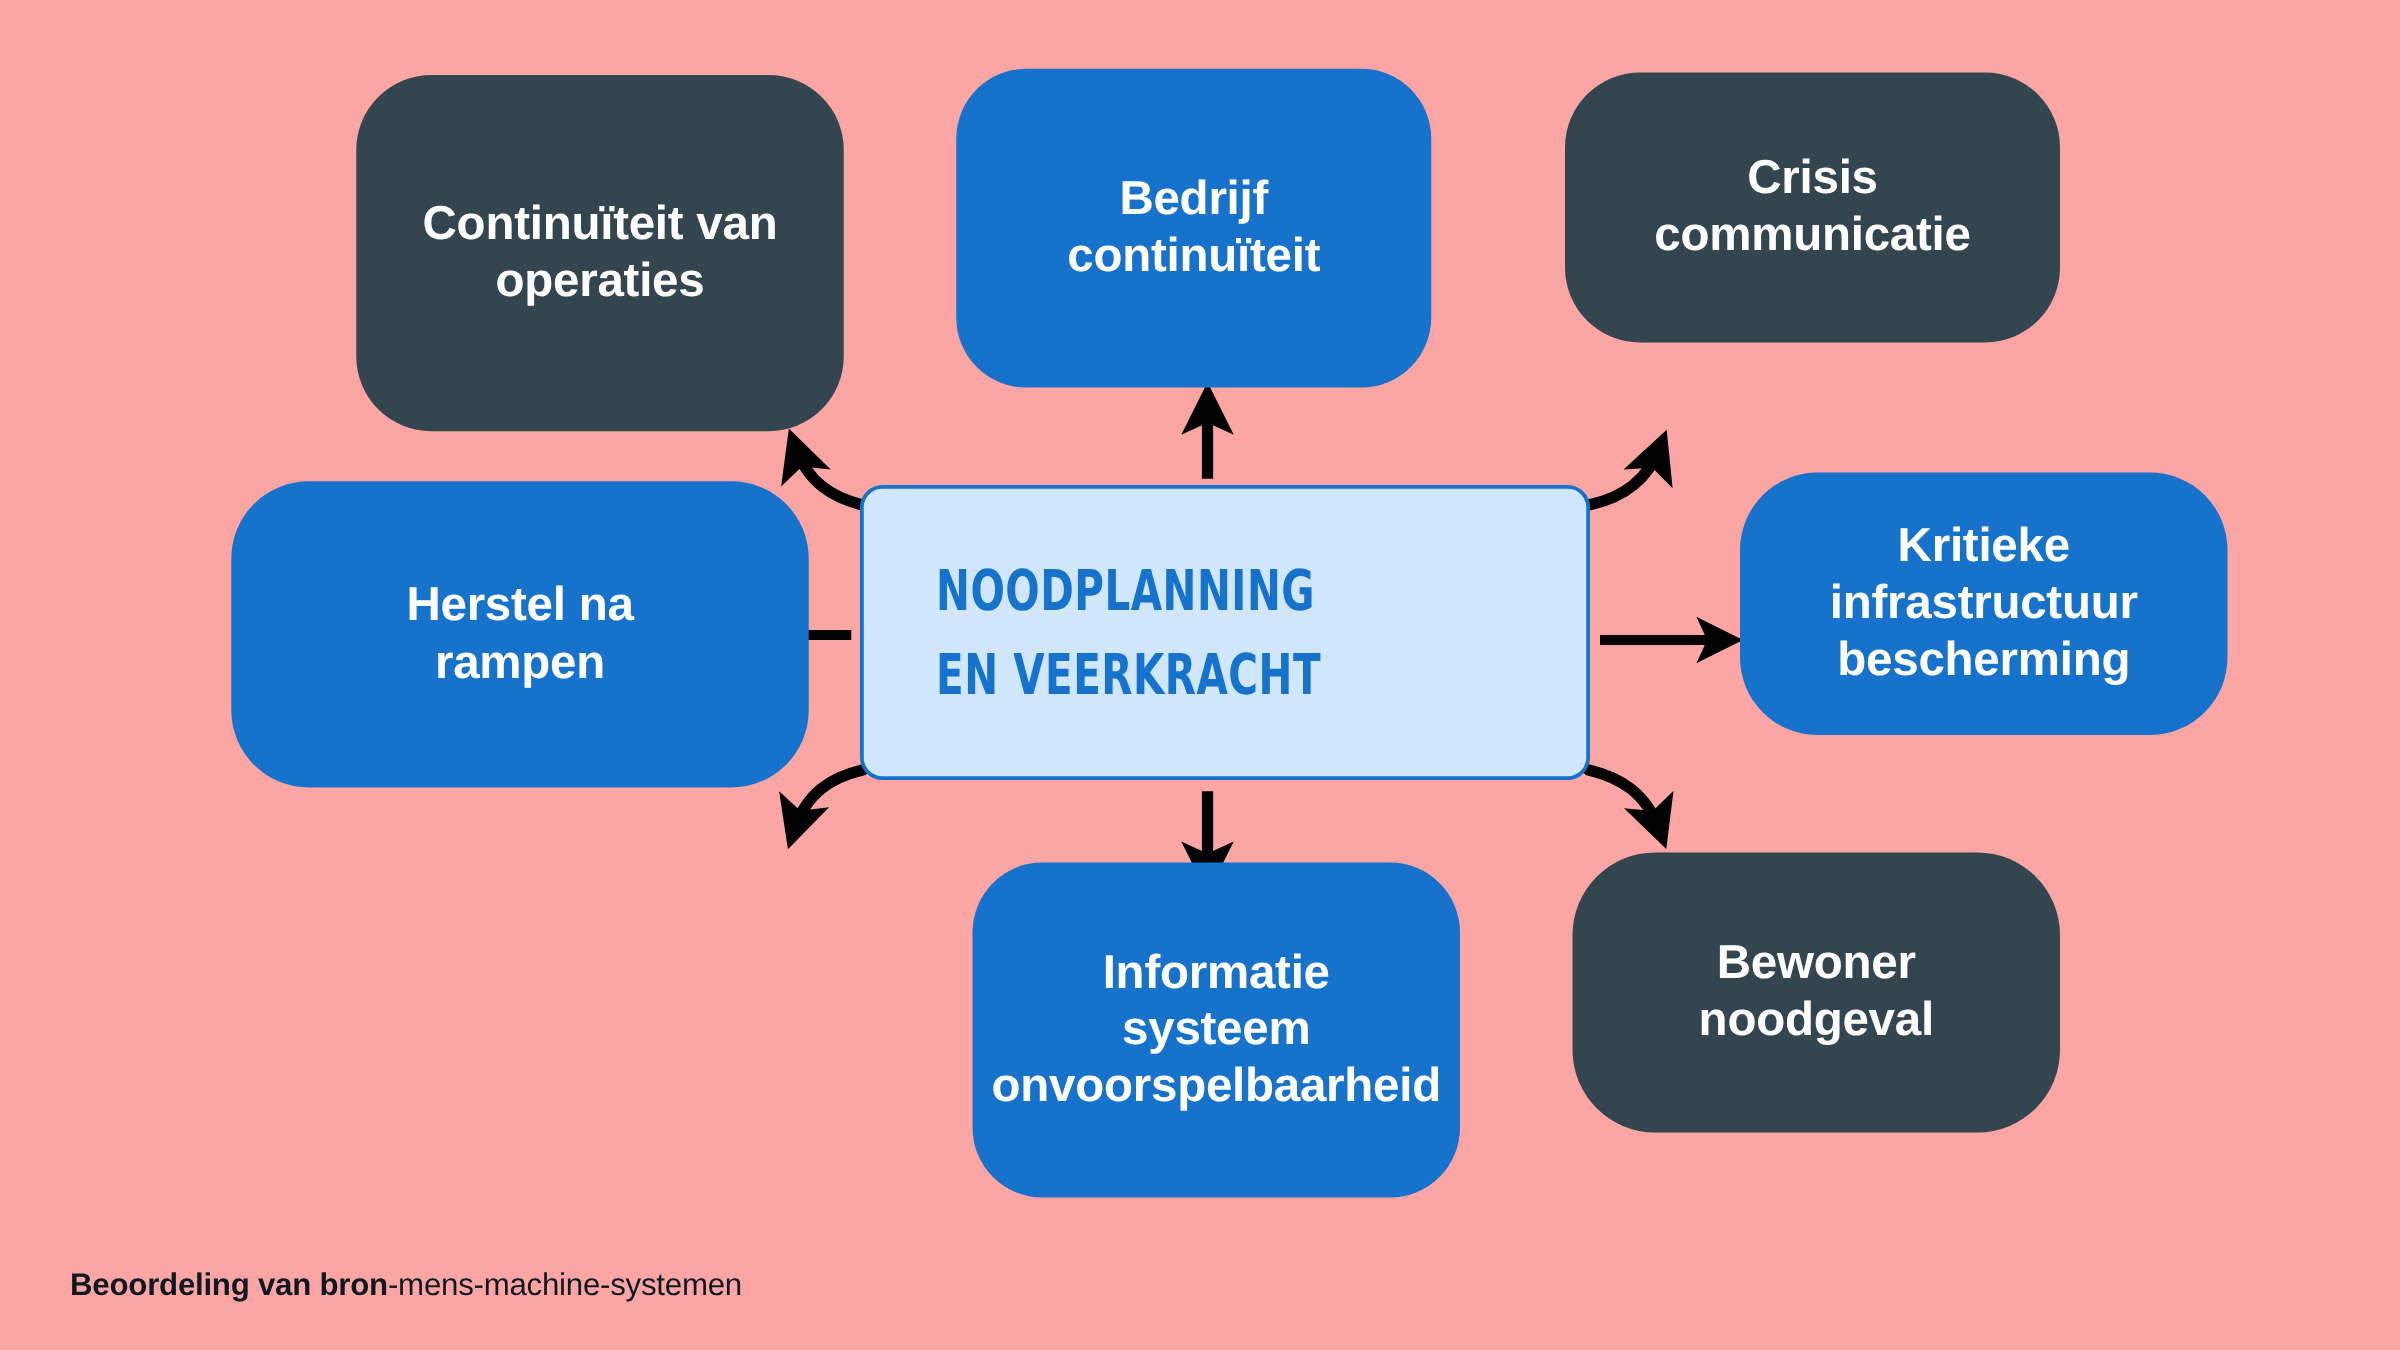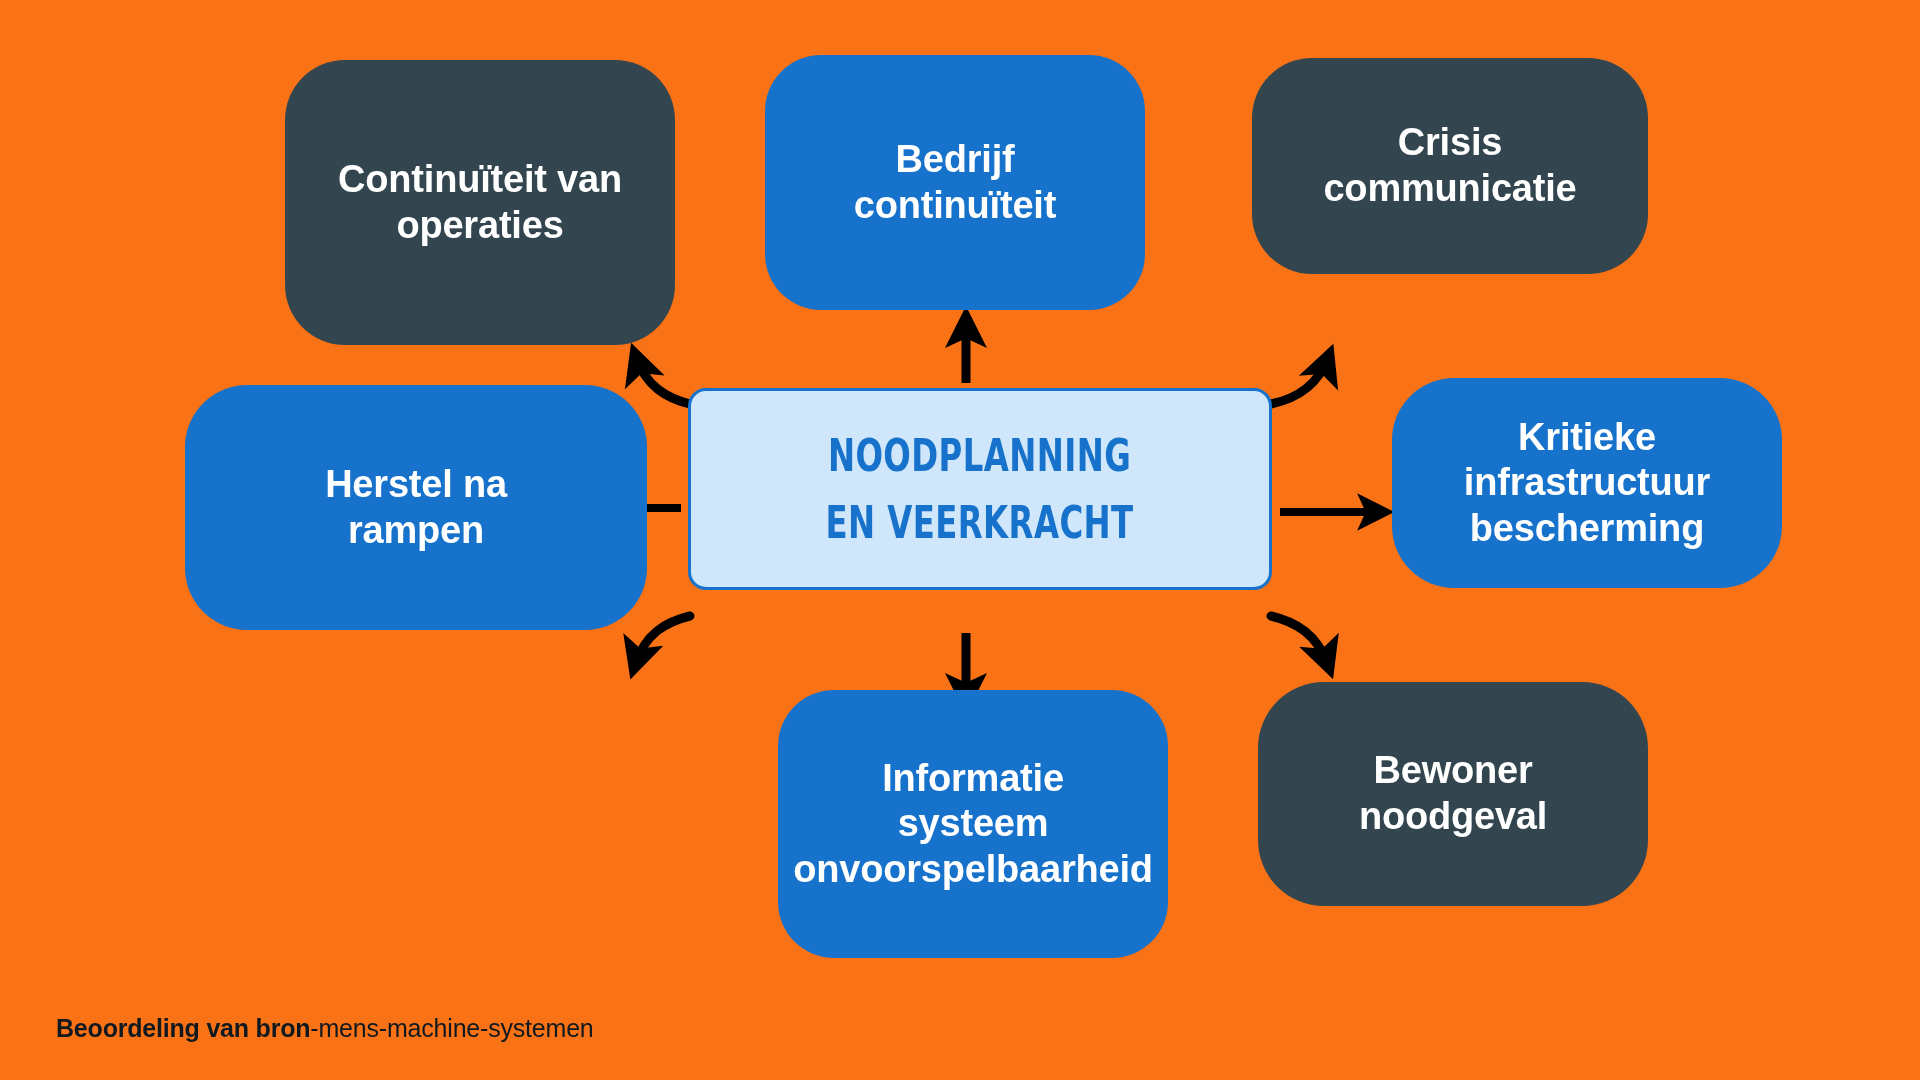--- a/index.html
+++ b/index.html
@@ -9,21 +9,21 @@
   body {
     width: 1920px;
     height: 1080px;
     overflow: hidden;
     font-family: "Liberation Sans", sans-serif;
   }
   #stage {
     position: relative;
     width: 1920px;
     height: 1080px;
-    background: #f97316;
+    background: #fca5a5;
   }
 
   
   .node {
     position: absolute;
     display: flex;
     align-items: center;
     justify-content: center;
     text-align: center;
     border-radius: 54px;
@@ -50,28 +50,27 @@
   #node-cyber             { left: 288px;  top: 682px; width: 398px; height: 280px; font-size: 38px; border-radius: 64px; }
   #node-informatie        { left: 778px;  top: 690px; width: 390px; height: 268px; font-size: 38px; border-radius: 56px; }
   #node-bewoner           { left: 1258px; top: 682px; width: 390px; height: 224px; font-size: 38px; border-radius: 66px; }
 
   
   #node-center {
     position: absolute;
     left: 688px;
     top: 388px;
     width: 584px;
-    height: 202px;
+    height: 236px;
     background: #cfe6fb;
     border: 3px solid #1672cb;
     border-radius: 18px;
     box-sizing: border-box;
     display: flex;
     flex-direction: column;
-    align-items: center;
     justify-content: center;
     gap: 22px;
   }
   #node-center .ctitle {
     color: #1672cb;
     font-family: "DejaVu Sans Condensed", "Liberation Sans Narrow", "Liberation Sans", sans-serif;
     font-weight: 700;
     font-size: 45px;
     letter-spacing: 0.5px;
     text-transform: uppercase;

